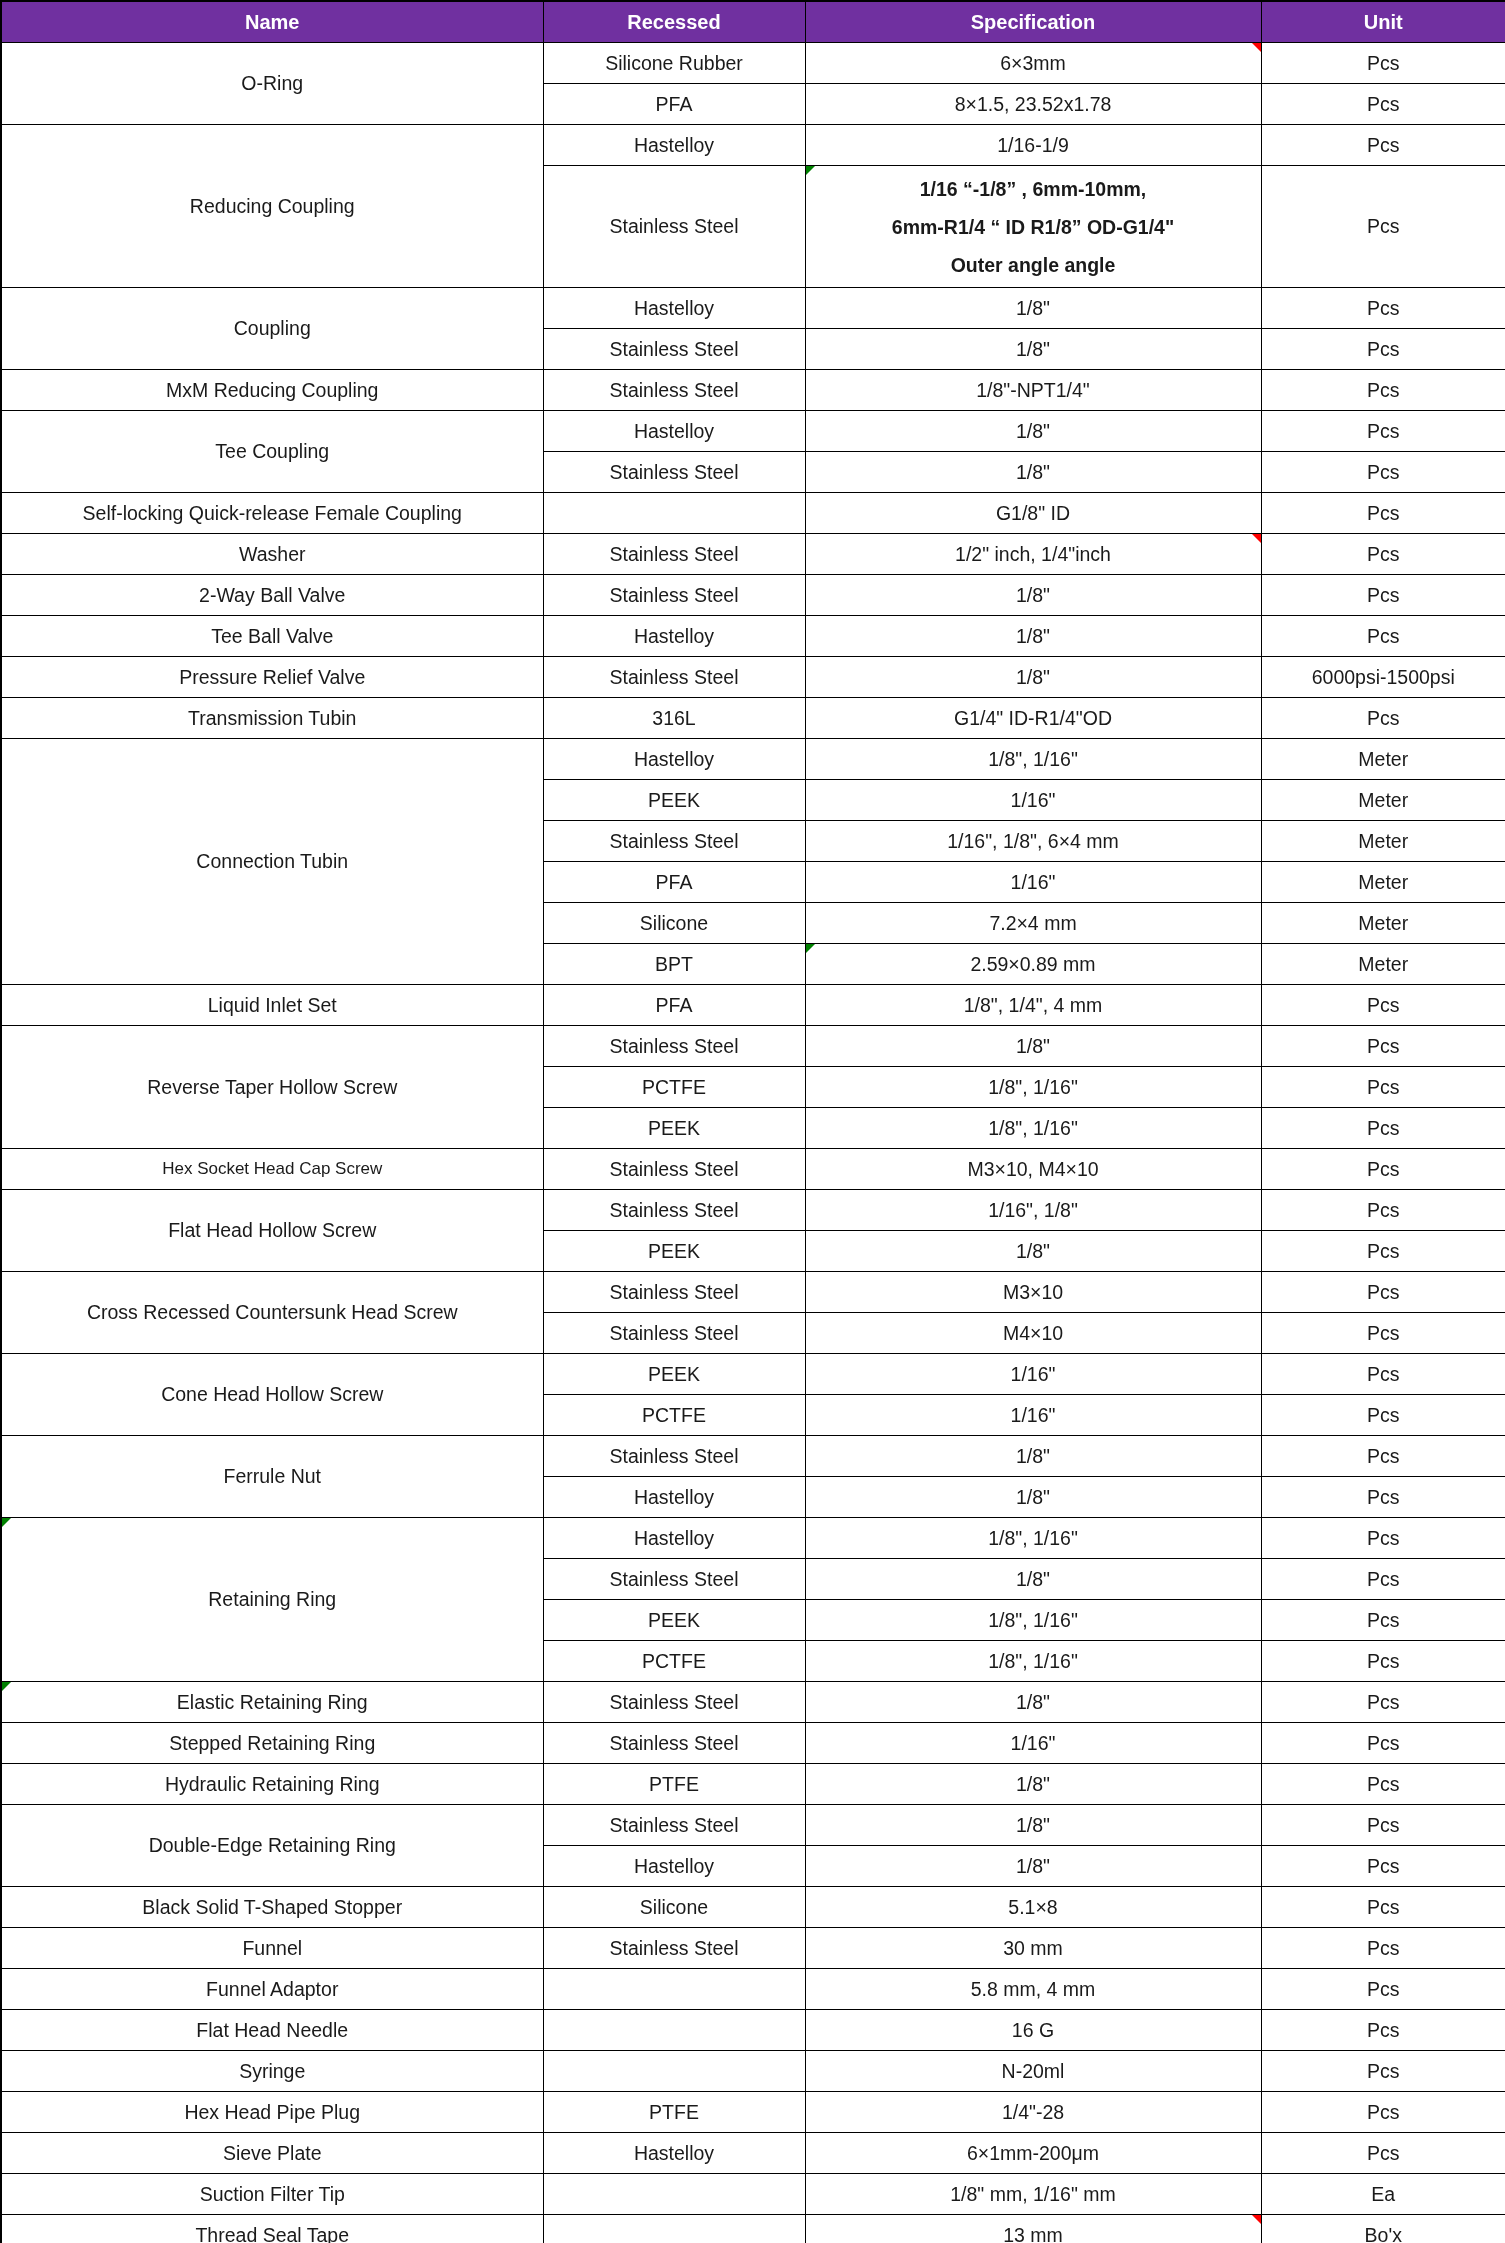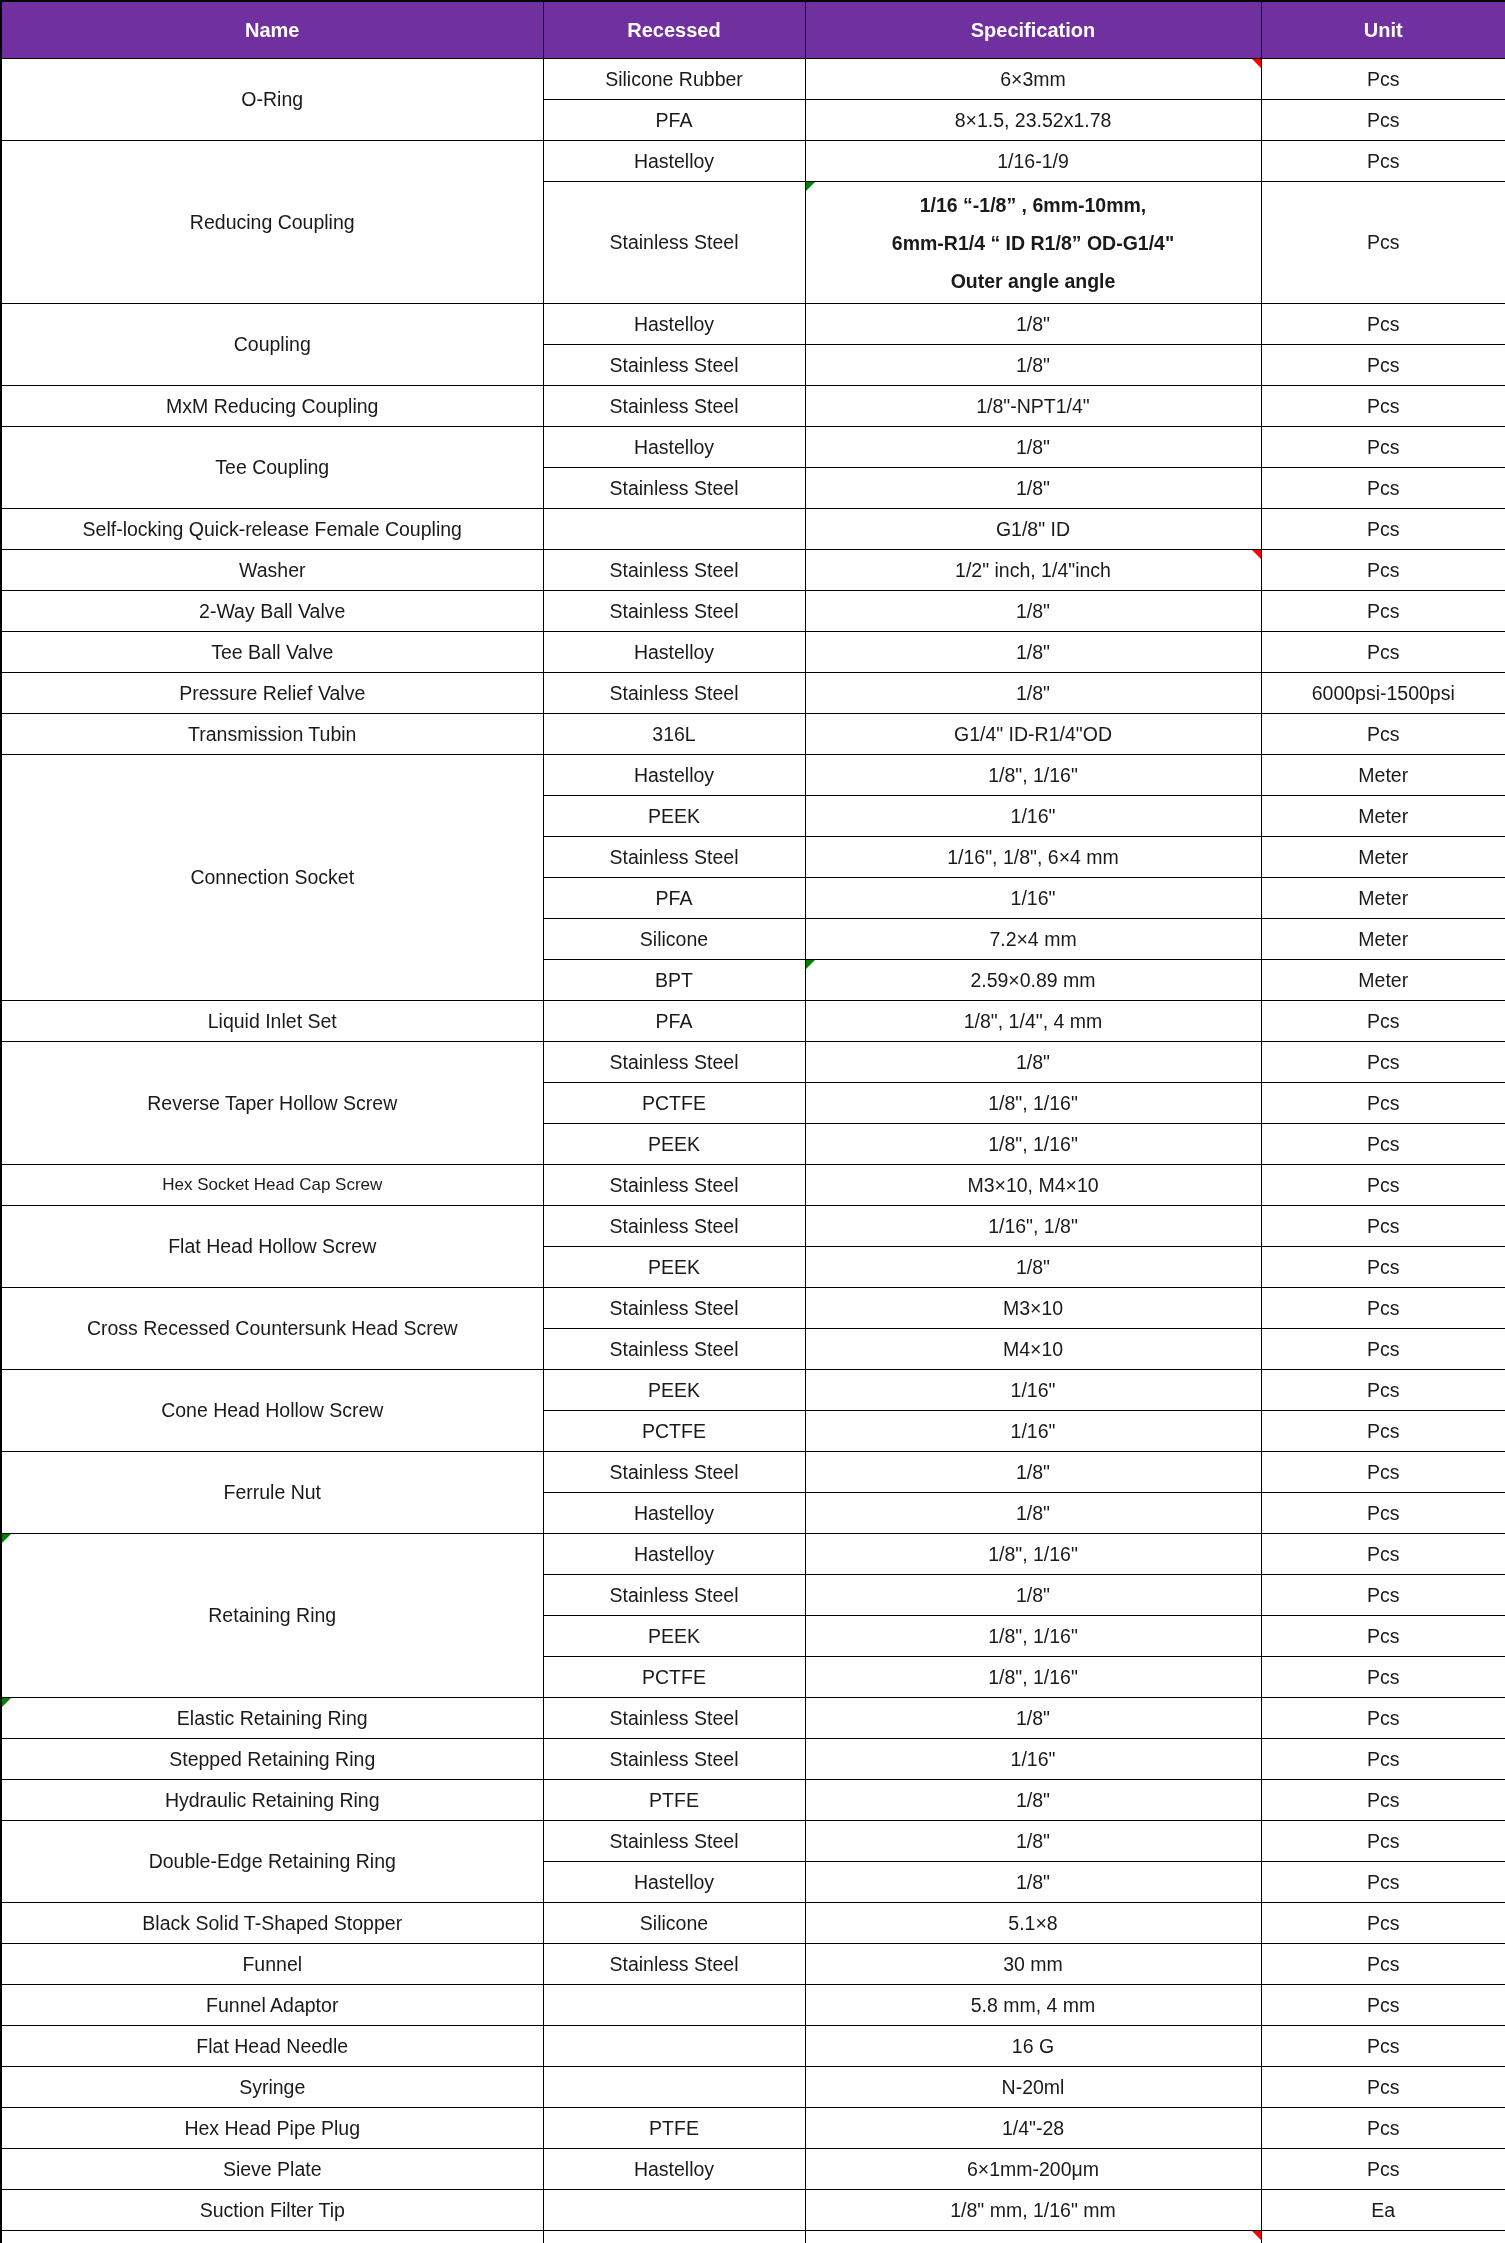--- a/index.html
+++ b/index.html
@@ -21,21 +21,21 @@
   col.c-material{width:262px;}
   col.c-spec{width:456px;}
   col.c-unit{width:245px;}
   th{
     background:var(--header-bg);
     color:var(--header-text);
     font-size:20px;
     font-weight:bold;
     height:40px;
     border:1px solid var(--border);
-    padding:8px;
+    padding:0;
     text-align:center;
     vertical-align:middle;
   }
   td{
     border:1px solid var(--border);
     height:40px;
     padding:0 4px;
     text-align:center;
     vertical-align:middle;
     font-size:19.5px;
@@ -154,21 +154,21 @@
         <td data-name="spec-cell">1/8"</td>
         <td data-name="unit-cell">6000psi-1500psi</td>
       </tr>
       <tr class="r40" data-name="table-row">
         <td data-name="name-cell" rowspan="1" class="name-cell">Transmission Tubin</td>
         <td data-name="material-cell">316L</td>
         <td data-name="spec-cell">G1/4" ID-R1/4"OD</td>
         <td data-name="unit-cell">Pcs</td>
       </tr>
       <tr class="r40" data-name="table-row">
-        <td data-name="name-cell" rowspan="6" class="name-cell">Connection Socket</td>
+        <td data-name="name-cell" rowspan="6" class="name-cell">Connection Tubin</td>
         <td data-name="material-cell">Hastelloy</td>
         <td data-name="spec-cell">1/8", 1/16"</td>
         <td data-name="unit-cell">Meter</td>
       </tr>
       <tr class="r40" data-name="table-row">
         <td data-name="material-cell">PEEK</td>
         <td data-name="spec-cell">1/16"</td>
         <td data-name="unit-cell">Meter</td>
       </tr>
       <tr class="r40" data-name="table-row">

